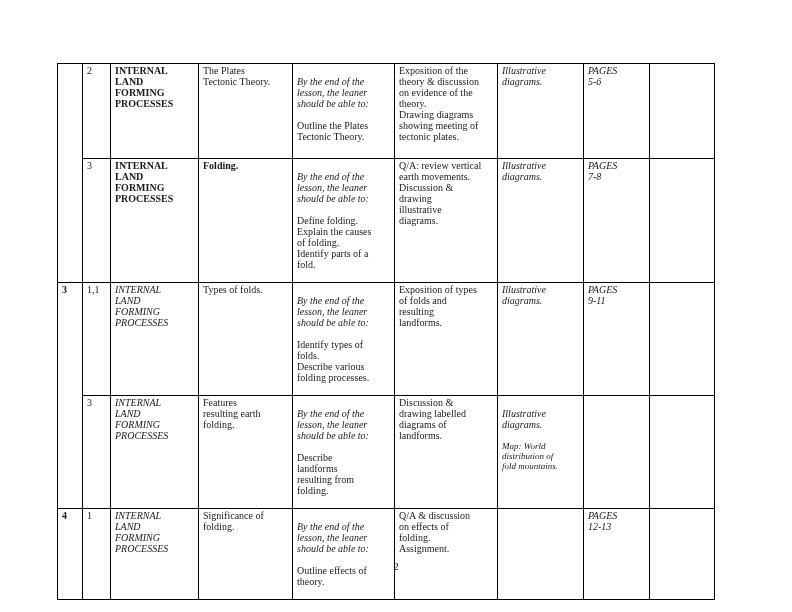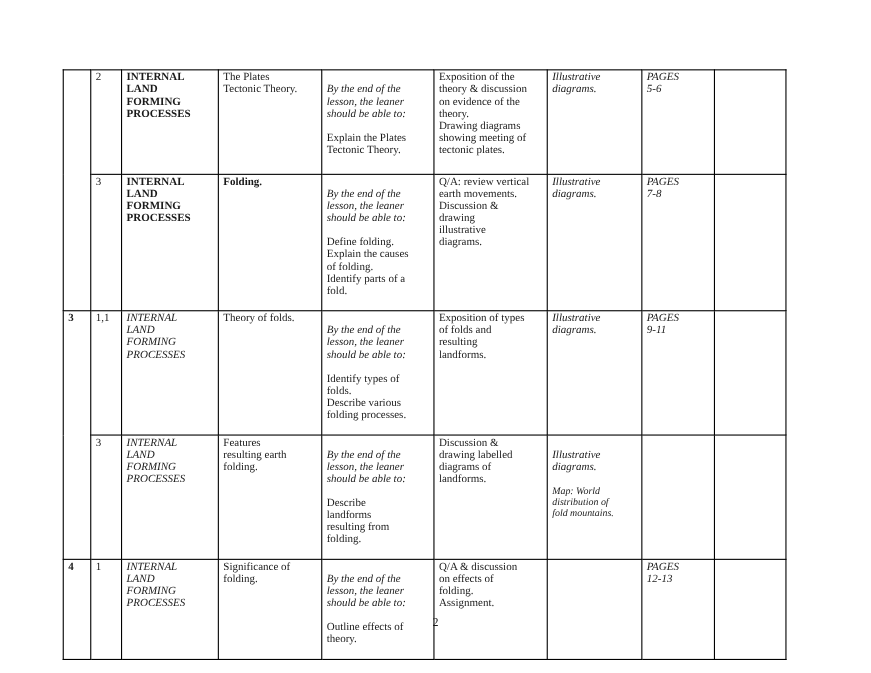--- a/index.html
+++ b/index.html
@@ -74,21 +74,21 @@
         <td class="topic-bold">INTERNAL
 LAND
 FORMING
 PROCESSES</td>
         <td>The Plates
 Tectonic Theory.</td>
         <td>
           <div class="obj-intro">By the end of the
 lesson, the leaner
 should be able to:</div>
-          <div>Explain the Plates
+          <div>Outline the Plates
 Tectonic Theory.</div>
         </td>
         <td>Exposition of the
 theory &amp; discussion
 on evidence of the
 theory.
 Drawing diagrams
 showing meeting of
 tectonic plates.</td>
         <td class="resources-col">Illustrative
@@ -128,21 +128,21 @@
         <td></td>
       </tr>
 
       <tr style="height:93px">
         <td class="week-col" rowspan="2">3</td>
         <td class="lesson-col">1,1</td>
         <td class="topic-italic">INTERNAL
 LAND
 FORMING
 PROCESSES</td>
-        <td>Theory of folds.</td>
+        <td>Types of folds.</td>
         <td>
           <div class="obj-intro">By the end of the
 lesson, the leaner
 should be able to:</div>
           <div>Identify types of
 folds.
 Describe various
 folding processes.</div>
         </td>
         <td>Exposition of types

